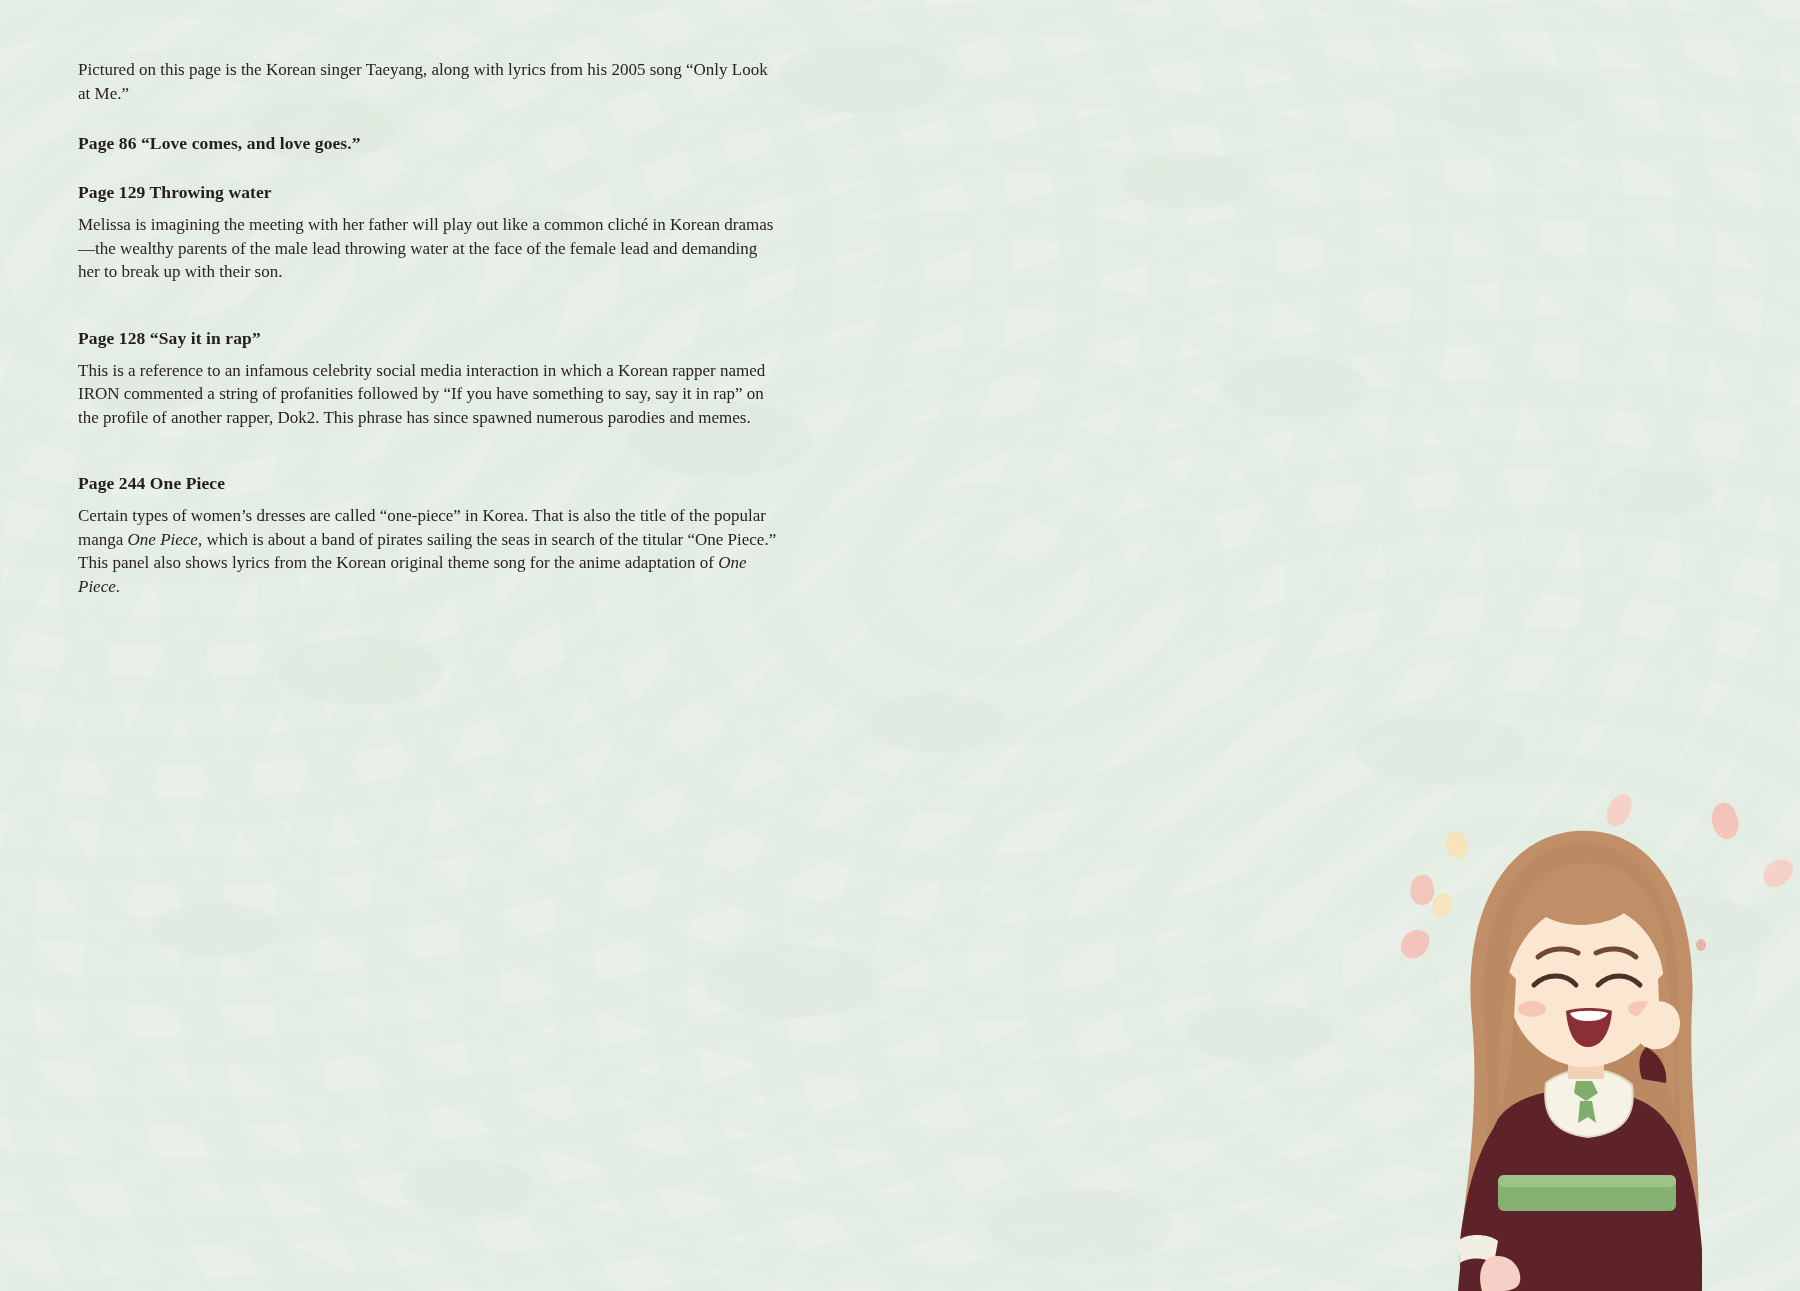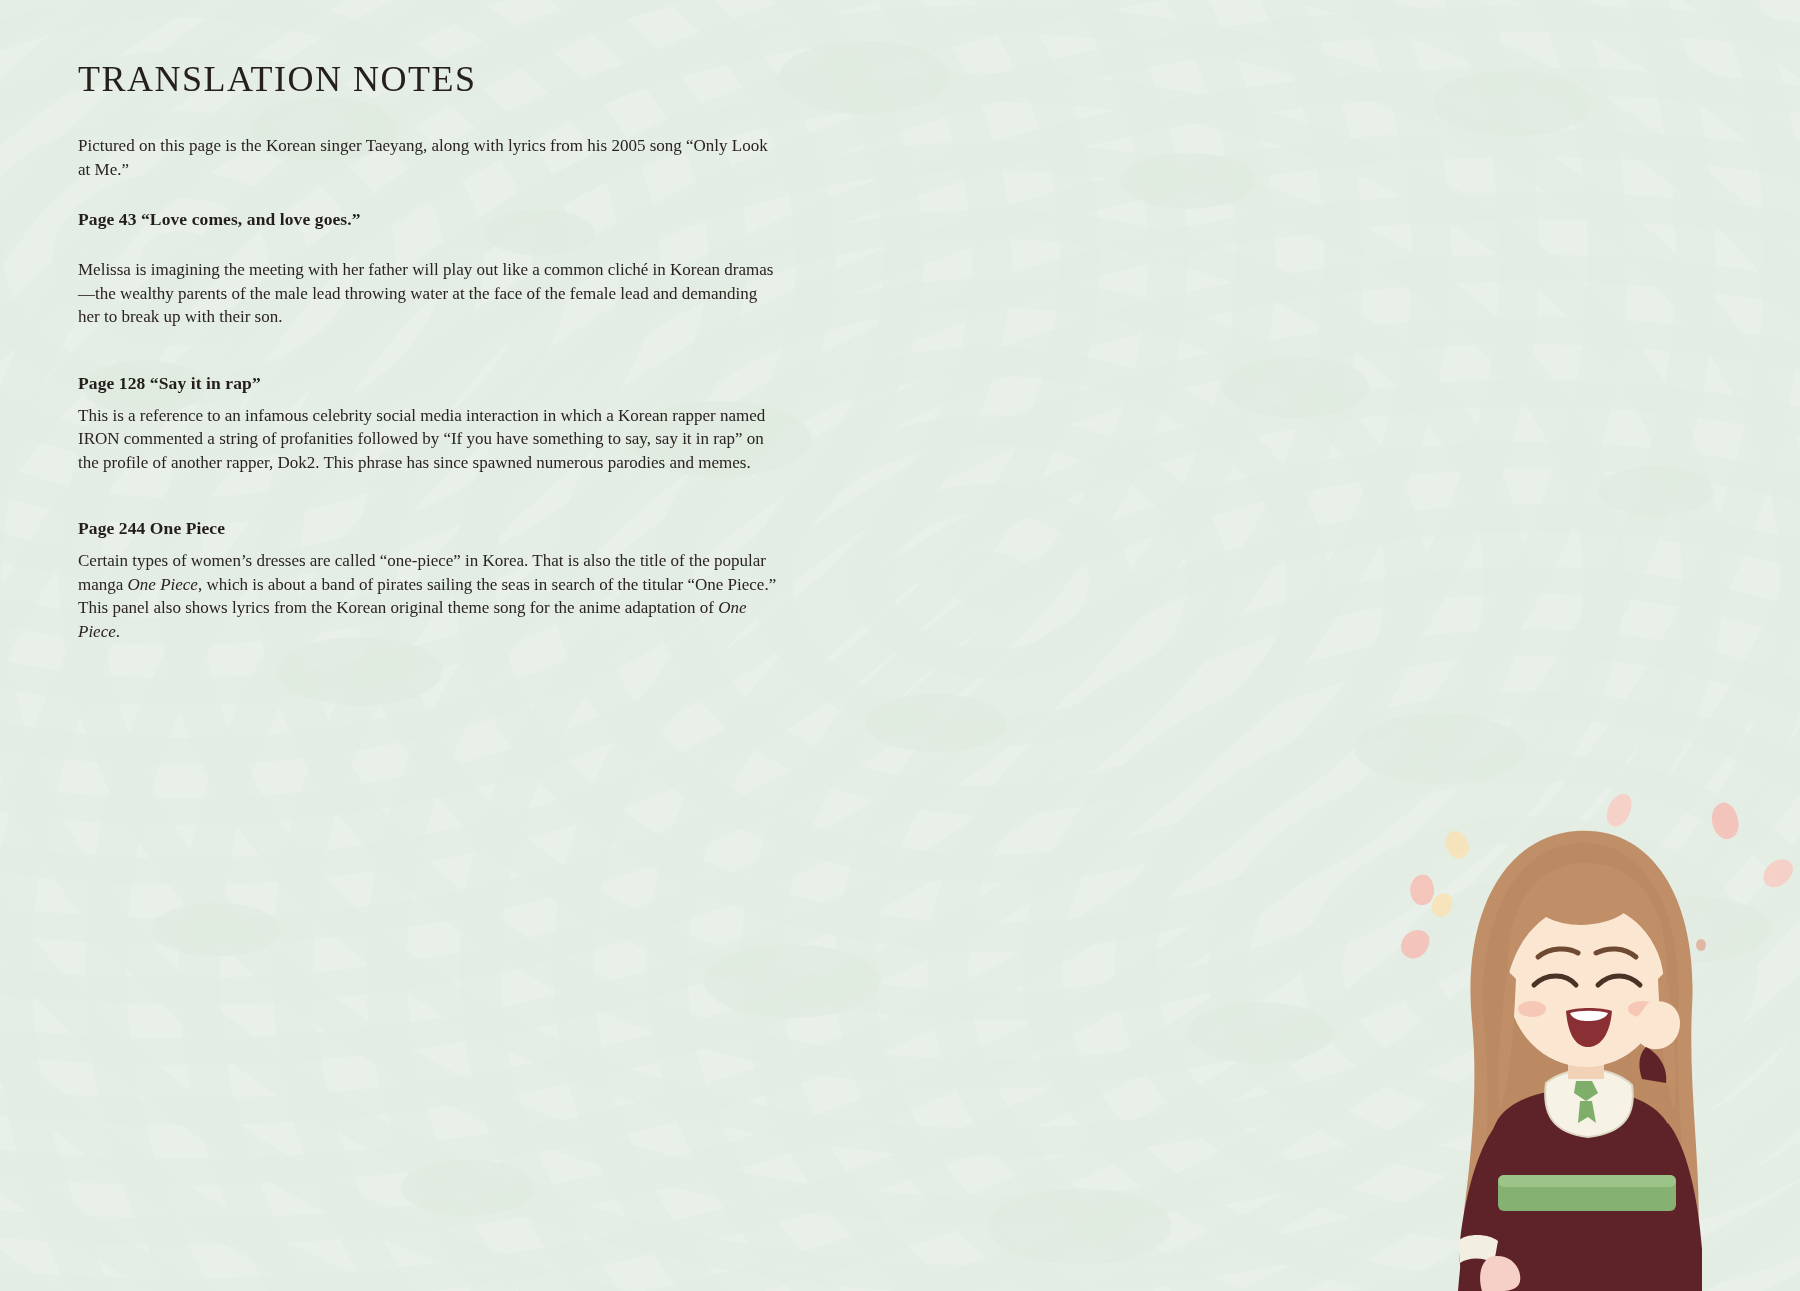--- a/index.html
+++ b/index.html
@@ -110,31 +110,31 @@
   }
 </style>
 </head>
 <body>
 
 <div class="page">
   <div class="bg-pattern"></div>
   <div class="bg-pattern2"></div>
 
   <div class="content">
-    <h1 class="notes-title">Translation Notes</h1>
 
     <div class="note">
       <p class="note-body">Pictured on this page is the Korean singer Taeyang, along with lyrics from his 2005 song “Only Look at Me.”</p>
     </div>
 
     <div class="note">
-      <p class="note-head">Page 43 “Love comes, and love goes.”</p>
+      <p class="note-head">Page 86 “Love comes, and love goes.”</p>
     </div>
 
     <div class="note gap-large">
+      <p class="note-head">Page 129 Throwing water</p>
       <p class="note-body">Melissa is imagining the meeting with her father will play out like a common cliché in Korean dramas—the wealthy parents of the male lead throwing water at the face of the female lead and demanding her to break up with their son.</p>
     </div>
 
     <div class="note gap-large">
       <p class="note-head">Page 128 “Say it in rap”</p>
       <p class="note-body">This is a reference to an infamous celebrity social media interaction in which a Korean rapper named IRON commented a string of profanities followed by “If you have something to say, say it in rap” on the profile of another rapper, Dok2. This phrase has since spawned numerous parodies and memes.</p>
     </div>
 
     <div class="note">
       <p class="note-head">Page 244 One Piece</p>

